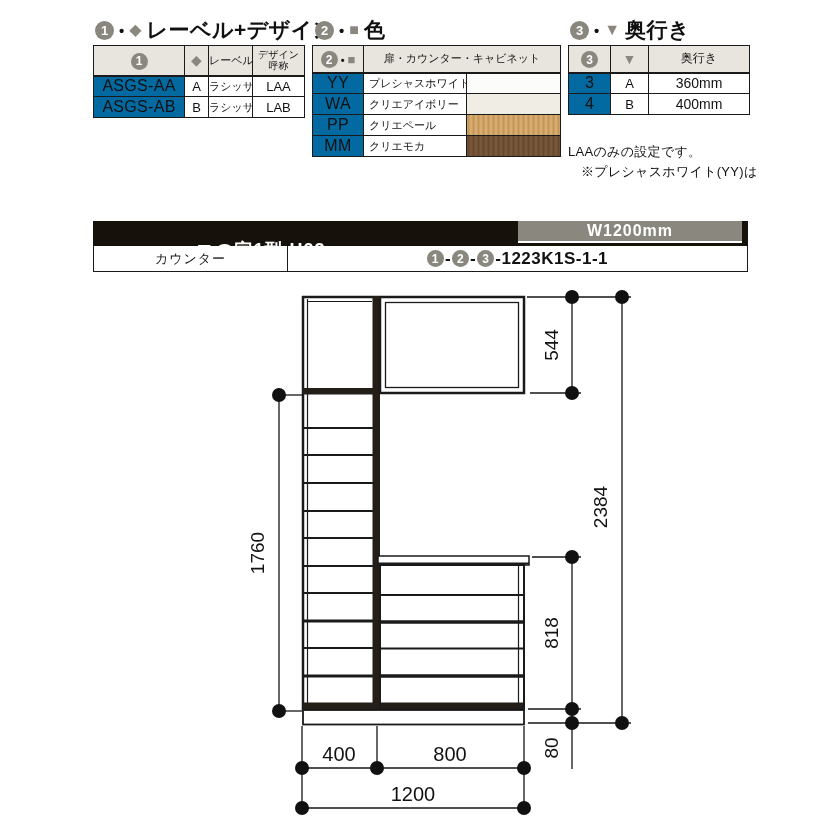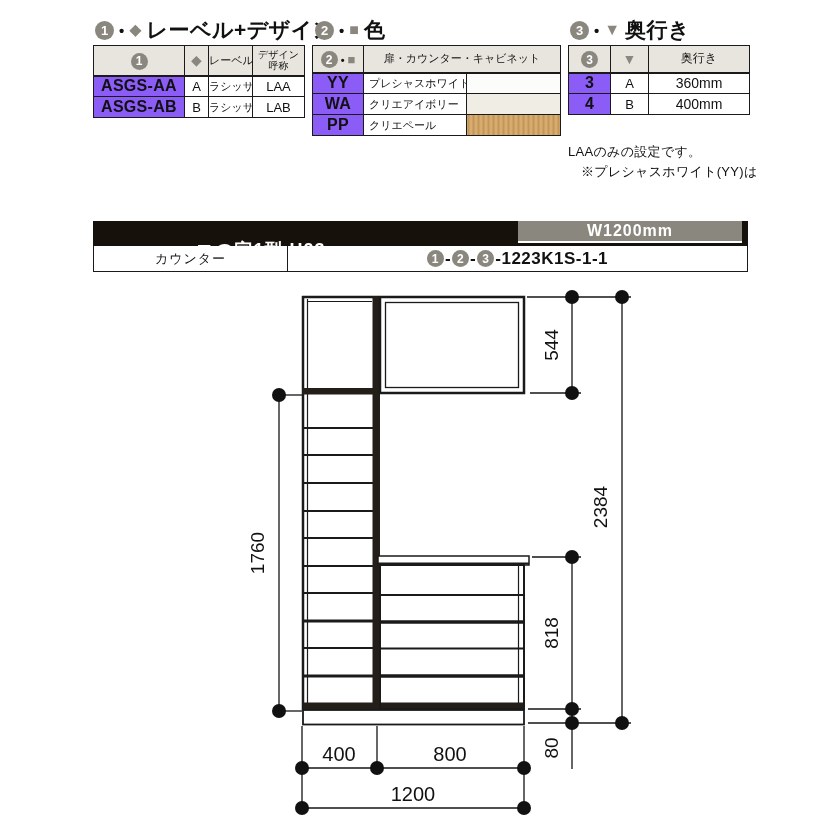--- a/index.html
+++ b/index.html
@@ -19,21 +19,21 @@
   }
   .num-circle.sm { width:17px; height:17px; font-size:12px; }
   .bullet { font-weight:bold; font-size:15px; color:#111; }
   .glyph { color:#8a877e; font-size:16px; line-height:1; }
   .sec-title .t { font-size:21px; font-weight:bold; letter-spacing:0.5px; white-space:nowrap; }
 
   
   table { border-collapse:collapse; table-layout:fixed; }
   td { border:1px solid #1a1a1a; text-align:center; vertical-align:middle; padding:0; overflow:hidden; white-space:nowrap; }
   tr.hdr td { background:#e8e5de; border-bottom:2px solid #1a1a1a; }
-  td.key { background:#8b5cf6; font-weight:bold; }
+  td.key { background:#0369a1; font-weight:normal; }
   .fs10 { font-size:10px; line-height:1.1; }
   .fs11 { font-size:11px; }
   .fs12 { font-size:12px; }
   .fs13 { font-size:13px; }
   .fs14 { font-size:14px; }
   .code { font-size:16px; font-weight:bold; letter-spacing:0.3px; }
   td.name { text-align:left; padding-left:5px;margin-left:16px; }
   .grain {
     background-image:repeating-linear-gradient(90deg, rgba(60,30,5,0.13) 0 2px, rgba(255,255,255,0.06) 2px 5px);
   }
@@ -145,20 +145,25 @@
   <tr style="height:21px;">
     <td class="key code">WA</td>
     <td class="fs11 name">クリエアイボリー</td>
     <td class="swatch" style="background-color: rgb(240, 237, 228);"></td>
   </tr>
   <tr style="height:21px;">
     <td class="key code">PP</td>
     <td class="fs11 name">クリエペール</td>
     <td class="swatch grain" style="background-color: rgb(214, 167, 101);"></td>
   </tr>
+  <tr style="height:21px;">
+    <td class="key code">MM</td>
+    <td class="fs11 name">クリエモカ</td>
+    <td class="swatch grain" style="background-color: rgb(111, 78, 49);"></td>
+  </tr>
 </tbody>
   </table>
 
 <div class="abs sec-title" style="left:570px; top:16px;">
   <span class="num-circle">3</span>
   <span class="bullet">•</span>
   <span class="glyph">▼</span>
   <span class="t">奥行き</span>
 </div>
 

